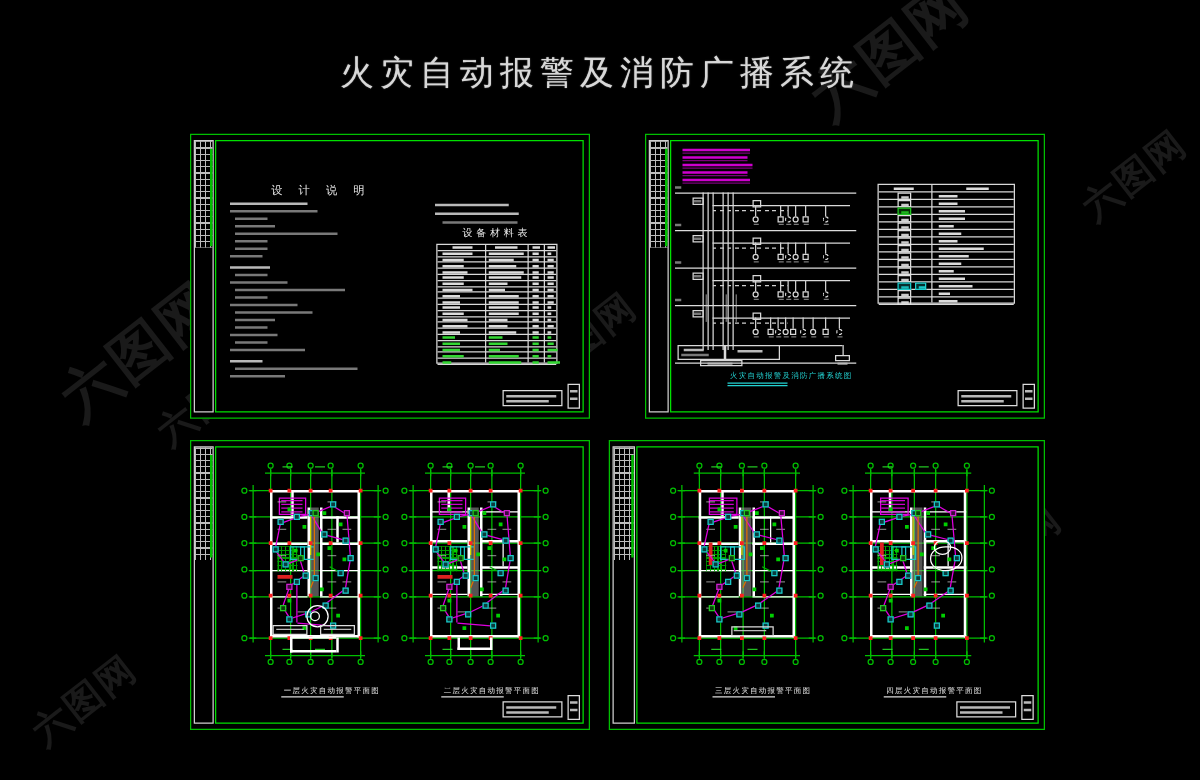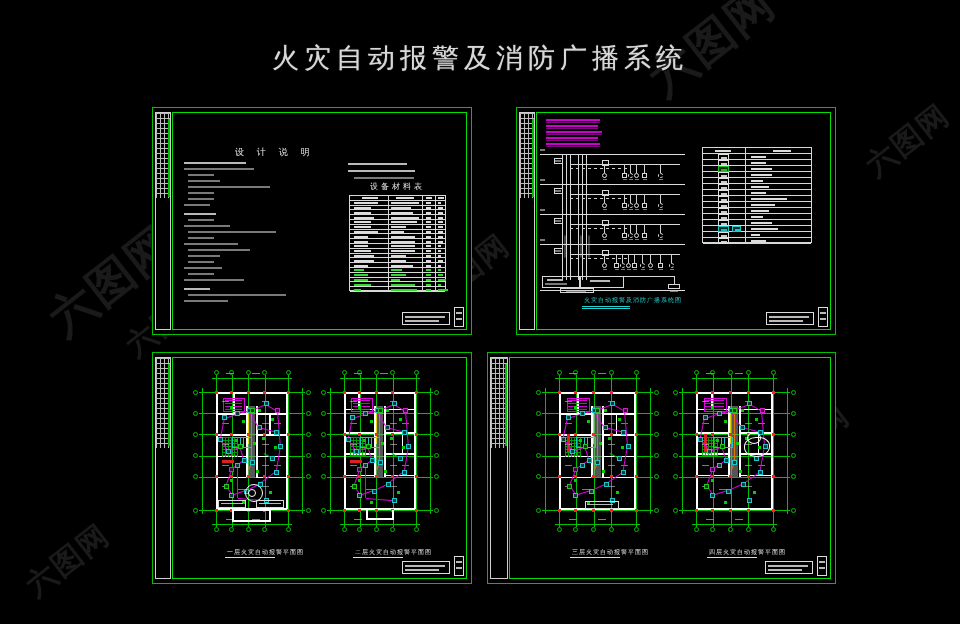--- a/index.html
+++ b/index.html
@@ -99,21 +99,21 @@
 
   <div id="maintitle">火灾自动报警及消防广播系统</div>
 
   <div class="sheet" id="s1" style="left:152px;top:107px;width:320px;height:228px;">
     <div class="outer"></div>
     <div class="inner" style="left:20px;top:5px;right:5px;bottom:5px;"></div>
     <div class="bind" style="left:3px;top:5px;width:16px;height:218px;">
       <div class="hatch" style="height:85px;"></div>
       <div class="hgreen" style="left:12px;top:6px;height:78px;"></div>
     </div>
-    <div class="hdg big" style="left:83px;top:39px;">设 计 说 明</div>
+    <div class="hdg big" style="left:65px;top:39px;">设 计 说 明</div>
 
     <div class="tblock" id="s1-left">
         <div class="tline " style="left:32px;top:55px;width:62px;"></div>
         <div class="tline dim" style="left:32px;top:61px;width:70px;"></div>
         <div class="tline dim" style="left:36px;top:67px;width:26px;"></div>
         <div class="tline dim" style="left:36px;top:73px;width:32px;"></div>
         <div class="tline dim" style="left:36px;top:79px;width:82px;"></div>
         <div class="tline dim" style="left:36px;top:85px;width:26px;"></div>
         <div class="tline dim" style="left:36px;top:91px;width:26px;"></div>
         <div class="tline dim" style="left:32px;top:97px;width:26px;"></div>

